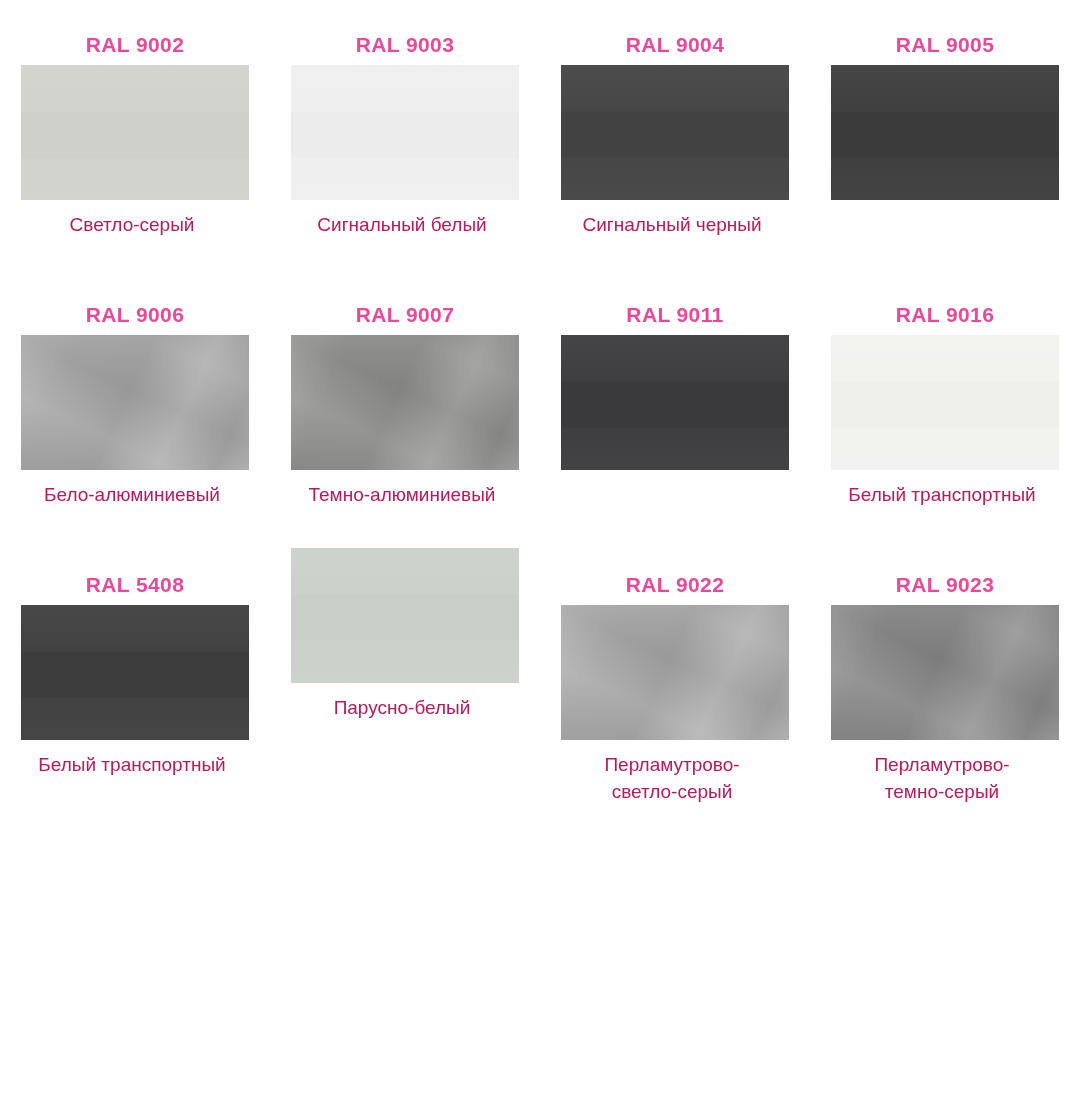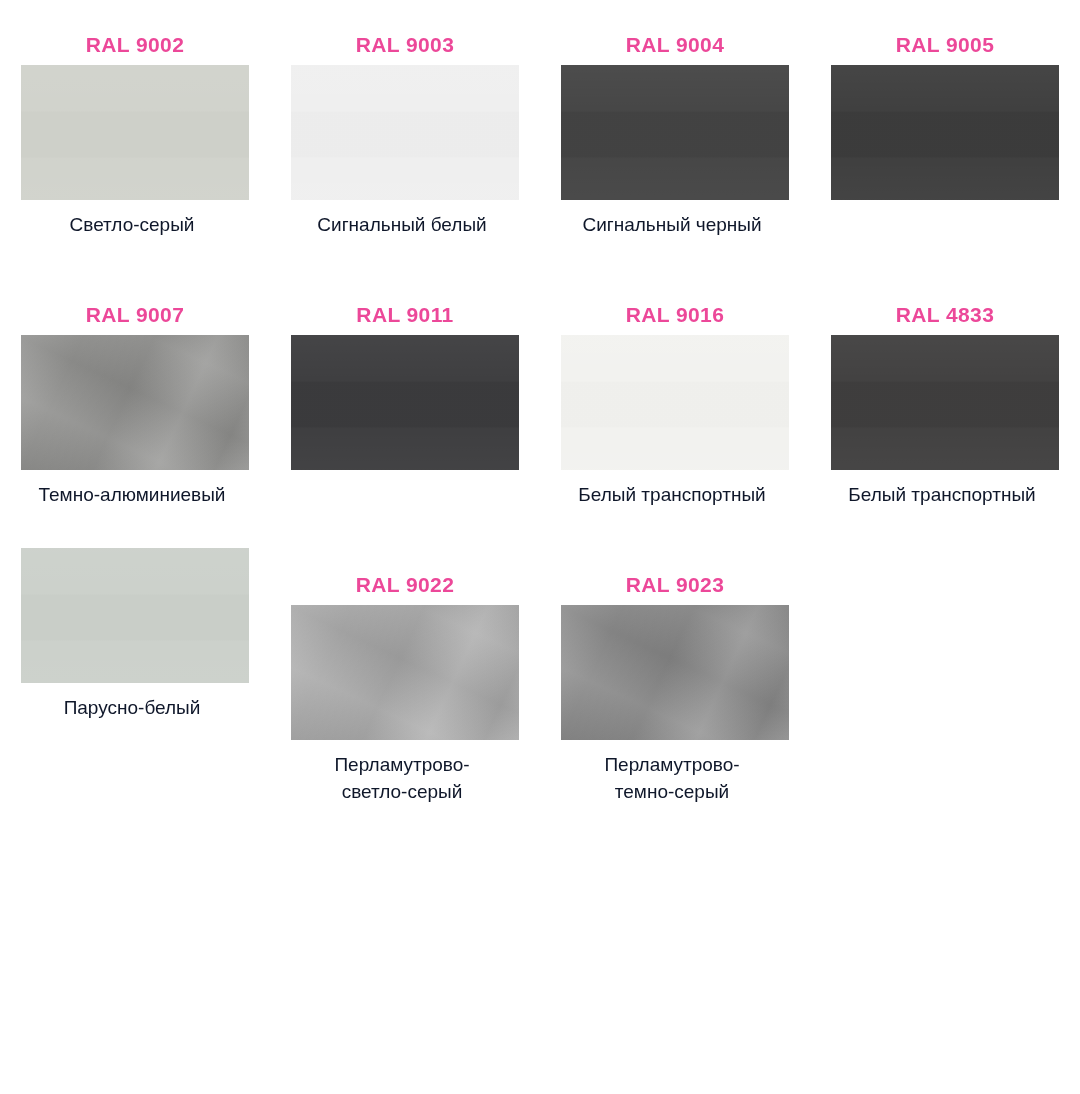--- a/index.html
+++ b/index.html
@@ -45,21 +45,21 @@
     width: 228px;
     height: 135px;
     margin: 0 auto;
     box-sizing: border-box;
   }
 
   .swatch-name {
     text-align: center;
     font-size: 19px;
     font-weight: normal;
-    color: #0f172a;
+    color: #be185d;
     line-height: 1.42;
     padding-top: 12px;
     padding-right: 6px;
     white-space: pre-line;
   }
 
   
   .swatch-chip.metallic {
     position: relative;
     overflow: hidden;
@@ -118,41 +118,46 @@
     <div class="swatch-code">RAL 9004</div>
     <div class="swatch-chip banded" style="background-color:#434343;"></div>
     <div class="swatch-name">Сигнальный черный</div>
   </div>
 
   <div class="swatch-cell">
     <div class="swatch-code">RAL 9005</div>
     <div class="swatch-chip banded" style="background-color:#3C3C3C;"></div>
   </div>
 
+  <div class="swatch-cell">
+    <div class="swatch-code">RAL 9006</div>
+    <div class="swatch-chip metallic" style="background-color:#A5A6A5;"></div>
+    <div class="swatch-name">Бело-алюминиевый</div>
+  </div>
 
   <div class="swatch-cell">
     <div class="swatch-code">RAL 9007</div>
     <div class="swatch-chip metallic" style="background-color:#8F8F8D;"></div>
     <div class="swatch-name">Темно-алюминиевый</div>
   </div>
 
 
   <div class="swatch-cell">
     <div class="swatch-code">RAL 9011</div>
     <div class="swatch-chip banded" style="background-color:#3B3B3D;"></div>
   </div>
 
   <div class="swatch-cell">
     <div class="swatch-code">RAL 9016</div>
     <div class="swatch-chip banded" style="background-color:#F2F2EF;"></div>
     <div class="swatch-name">Белый транспортный</div>
   </div>
 
   <div class="swatch-cell">
-    <div class="swatch-code">RAL 4833</div>
+    <div class="swatch-code">RAL 5408</div>
     <div class="swatch-chip banded" style="background-color:#3F3E3E;"></div>
     <div class="swatch-name">Белый транспортный</div>
   </div>
 
   <div class="swatch-cell">
     <div class="swatch-chip banded" style="background-color:#CBD0CA;"></div>
     <div class="swatch-name">Парусно-белый</div>
   </div>
 
   <div class="swatch-cell">

